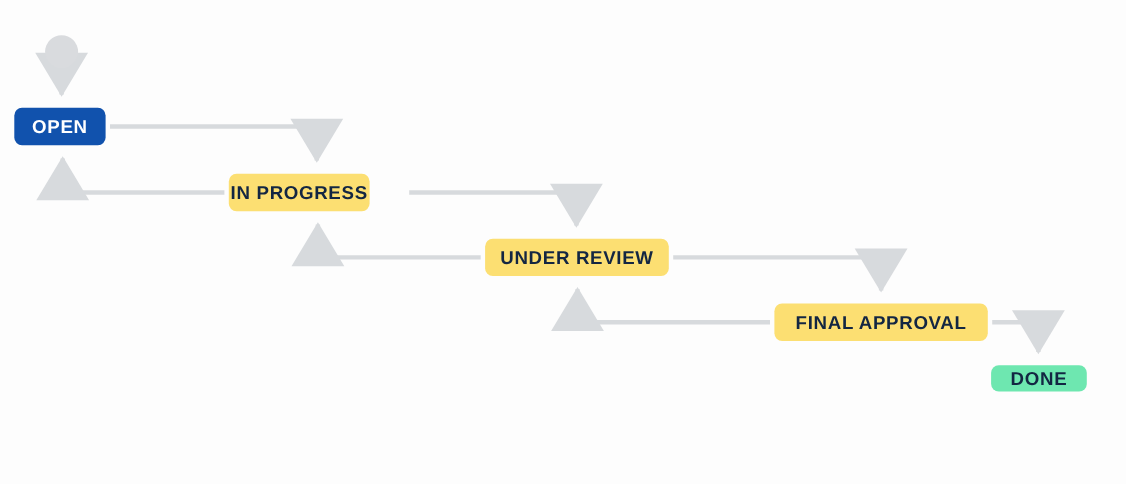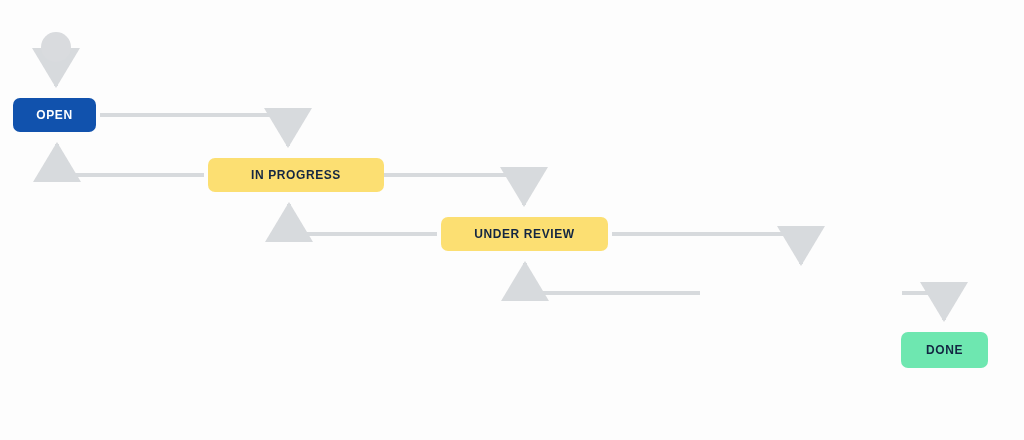--- a/index.html
+++ b/index.html
@@ -28,21 +28,21 @@
   .node {
     position: absolute;
     box-sizing: border-box;
     display: flex;
     align-items: center;
     justify-content: center;
     border-radius: 7px;
     white-space: nowrap;
     letter-spacing: 0.6px;
     font-weight: bold;
-    font-size: 12px;
+    font-size: 17px;
     line-height: 1;
     user-select: none;
   }
   .node-open {
     color: #ffffff;
   }
   .node-progress,
   .node-review,
   .node-approval,
   .node-done {
@@ -89,26 +89,29 @@
 
     </g>
   </svg>
 
   <div class="start-dot" style="left: 41px; top: 32px; width: 30px; height: 30px; background: rgb(217, 219, 222);"></div>
 
   <div class="node node-open" style="left: 13px; top: 98px; width: 83px; height: 34px; background: rgb(17, 82, 173); color: rgb(255, 255, 255);">
     <span>OPEN</span>
   </div>
 
-  <div class="node node-progress" style="left: 208px; top: 158px; width: 176px; height: 34px; background: rgb(252, 223, 114); color: rgb(19, 38, 66);">
+  <div class="node node-progress" style="left: 208px; top: 158px; width: 128px; height: 34px; background: rgb(252, 223, 114); color: rgb(19, 38, 66);">
     <span>IN PROGRESS</span>
   </div>
 
   <div class="node node-review" style="left: 441px; top: 217px; width: 167px; height: 34px; background: rgb(252, 223, 114); color: rgb(19, 38, 66); text-align: right;">
     <span>UNDER REVIEW</span>
   </div>
 
+  <div class="node node-approval" style="left: 704px; top: 276px; width: 194px; height: 34px; background: rgb(252, 223, 114); color: rgb(19, 38, 66);">
+    <span>FINAL APPROVAL</span>
+  </div>
 
-  <div class="node node-done" style="left: 901px; top: 332px; width: 87px; height: 36px; background: rgb(110, 231, 176); color: rgb(19, 38, 66);">
+  <div class="node node-done" style="left: 901px; top: 332px; width: 87px; height: 24px; background: rgb(110, 231, 176); color: rgb(19, 38, 66);">
     <span>DONE</span>
   </div>
 
 </div>
 
 </body></html>

